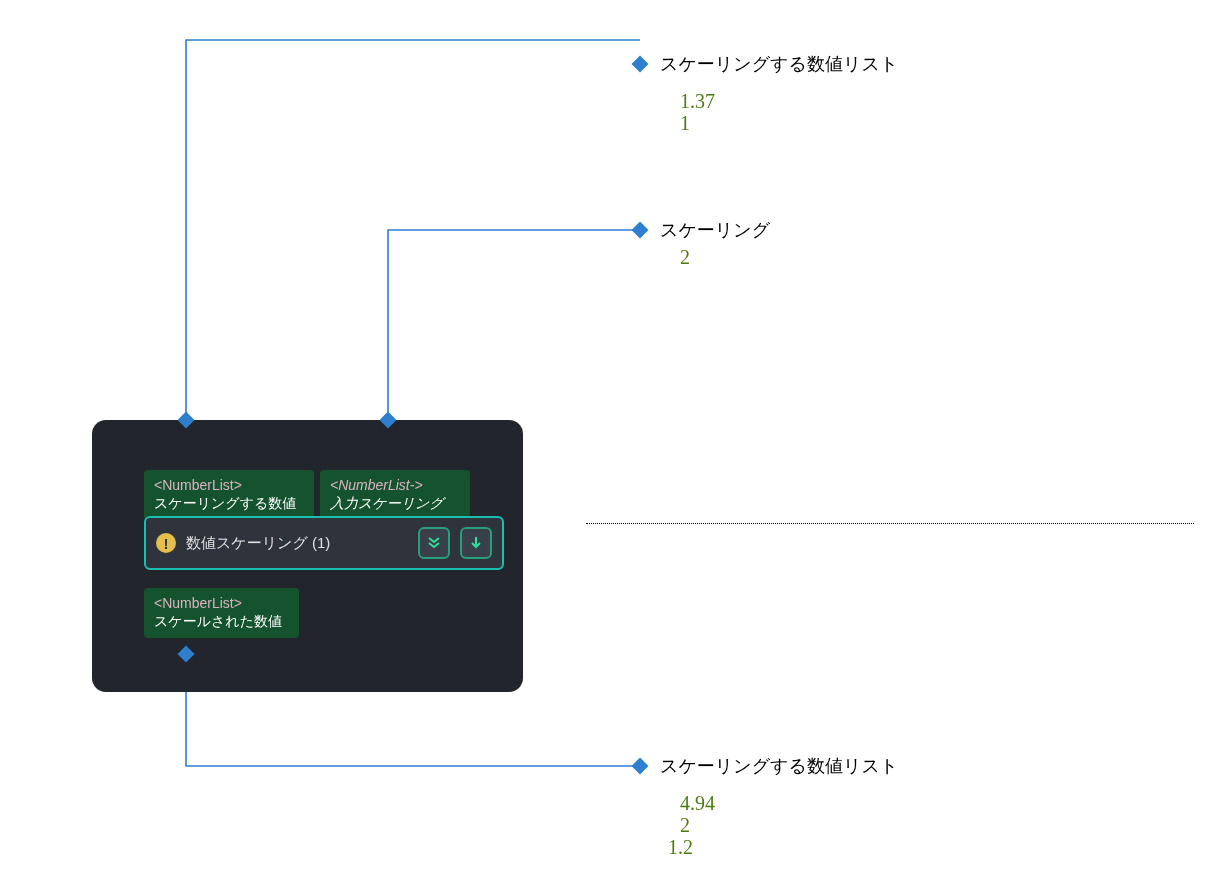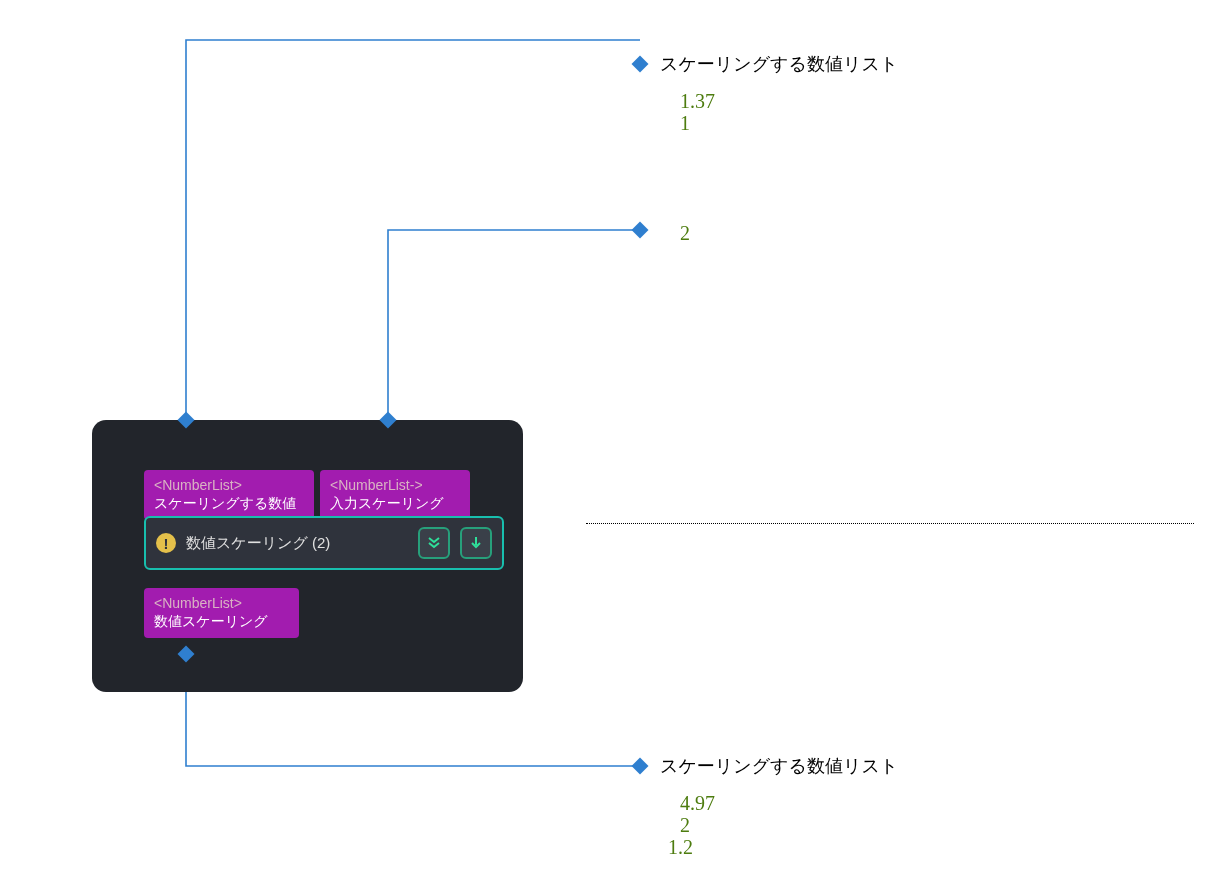--- a/index.html
+++ b/index.html
@@ -4,27 +4,27 @@
 <style>
   html,body{margin:0;padding:0;width:1227px;height:873px;background:#fff;font-family:sans-serif;}
   .canvas{position:relative;width:1227px;height:873px;}
 
   
   .node{
     position:absolute;left:92px;top:420px;width:431px;height:272px;
     background:#22252b;border-radius:14px;
   }
   .port{
-    position:absolute;background:#a21caf;border-radius:4px;
+    position:absolute;background:#14532d;border-radius:4px;
     padding:6px 10px 8px 10px;color:#f0e3ea;font-size:14px;line-height:18px;
   }
   .port .type{color:#d9b2c3;}
   .port .label{color:#fff;}
   .port-in1{left:52px;top:50px;width:150px;}
-  .port-in2{left:228px;top:50px;width:130px;}
+  .port-in2{left:228px;top:50px;width:130px;font-style:italic;}
   .port-out{left:52px;top:168px;width:135px;}
 
   .center-box{
     position:absolute;left:52px;top:96px;width:360px;height:54px;
     border:2px solid #18bfae;border-radius:6px;
     background:#2f333c;
     display:flex;align-items:center;gap:10px;padding:0 10px;box-sizing:border-box;
   }
   .warn-badge{width:20px;height:20px;border-radius:50%;background:#e4c04a;display:flex;align-items:center;justify-content:center;color:#2f333c;font-weight:bold;font-size:15px;}
   .center-title{color:#e0e0e0;font-size:15px;flex:1;}
@@ -72,59 +72,60 @@
       <div class="label">スケーリングする数値</div>
     </div>
 
     <div class="port port-in2">
       <div class="type">&lt;NumberList-&gt;</div>
       <div class="label">入力スケーリング</div>
     </div>
 
     <div class="center-box">
       <div class="warn-badge">!</div>
-      <div class="center-title">数値スケーリング (2)</div>
+      <div class="center-title">数値スケーリング (1)</div>
       <div class="btn">
         <svg width="14" height="14" viewBox="0 0 14 14">
           <polyline points="2,2 7,6 12,2" stroke="#2fe09a" stroke-width="2" fill="none"></polyline>
           <polyline points="2,7 7,11 12,7" stroke="#2fe09a" stroke-width="2" fill="none"></polyline>
         </svg>
       </div>
       <div class="btn">
         <svg width="14" height="14" viewBox="0 0 14 14">
           <line x1="7" y1="1" x2="7" y2="9" stroke="#2fe09a" stroke-width="2"></line>
           <polyline points="3,7 7,11 11,7" stroke="#2fe09a" stroke-width="2" fill="none"></polyline>
         </svg>
       </div>
     </div>
 
     <div class="port port-out">
       <div class="type">&lt;NumberList&gt;</div>
-      <div class="label">数値スケーリング</div>
+      <div class="label">スケールされた数値</div>
     </div>
   </div>
 
   <div class="lbl" style="top:36px;width:520px;margin-top:16px;">
     <div class="lbl-diamond"></div>
     <div class="lbl-title">スケーリングする数値リスト</div>
     <div style="height:14px"></div>
     <span class="lbl-values" style="margin-left:20px">1.37</span>
     <span class="lbl-values" style="margin-left:20px">1</span>
   </div>
 
   <div class="lbl" style="top:218px;width:520px;">
     <div class="lbl-diamond"></div>
+    <div class="lbl-title">スケーリング</div>
     <div style="height:4px"></div>
     <span class="lbl-values" style="margin-left:20px">2</span>
   </div>
 
   <div class="divider"></div>
 
   <div class="lbl" style="top:754px;width:520px;">
     <div class="lbl-diamond"></div>
     <div class="lbl-title">スケーリングする数値リスト</div>
     <div style="height:14px"></div>
-    <span class="lbl-values" style="margin-left:20px">4.97</span>
+    <span class="lbl-values" style="margin-left:20px">4.94</span>
     <span class="lbl-values" style="margin-left:20px">2</span>
     <span class="lbl-values" style="margin-left:8px">1.2</span>
   </div>
 
 </div>
 
 </body></html>

